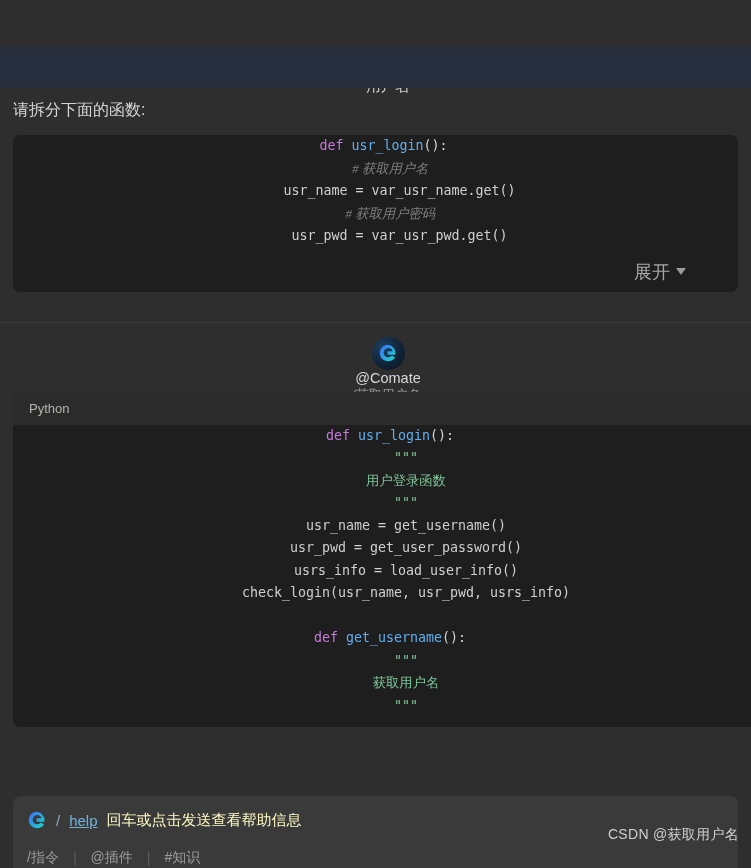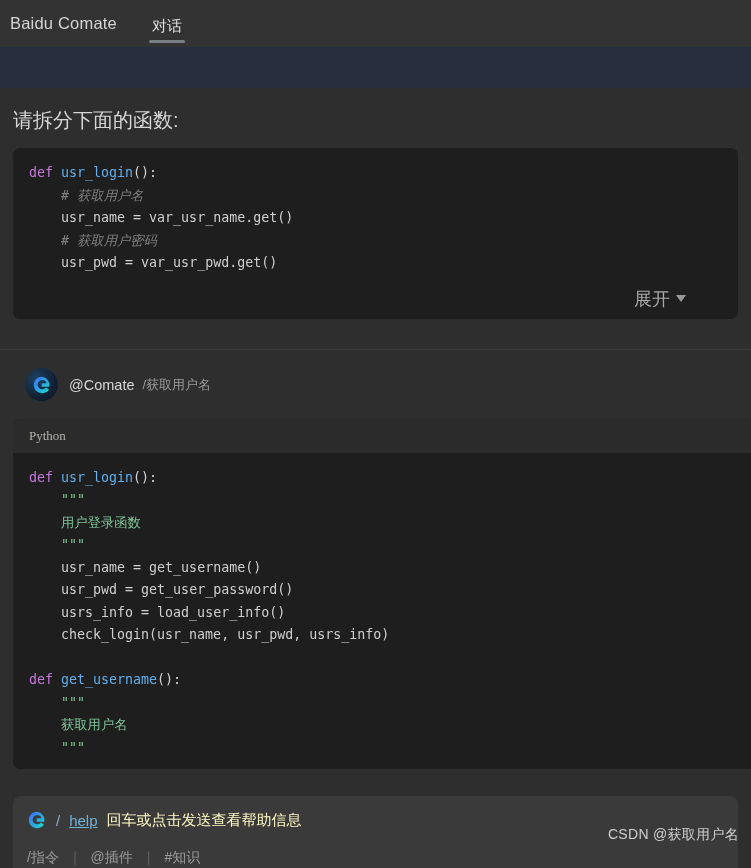--- a/index.html
+++ b/index.html
@@ -82,21 +82,22 @@
   
   .msg-user {
     position: relative;
     padding: 0 0 18px 0;
   }
   .msg-head {
     display: flex;
     align-items: center;
     height: 42px;
     padding-left: 25px;
-    gap: 11px;
+    gap: 0;
+    flex-direction: column;
   }
   .avatar-user {
     width: 30px; height: 30px;
     border-radius: 50%;
     background: #e9eef7;
     position: relative;
     overflow: hidden;
     flex: none;
   }
   .avatar-user::before {
@@ -113,63 +114,64 @@
     left: 3px; top: 20px;
     width: 24px; height: 18px;
     border-radius: 12px 12px 0 0;
     background: #9fb2d4;
   }
   .user-name {
     font-size: 14.5px;
     color: #d8d8d8;
   }
   .msg-text {
-    padding: 16px 14px 0 13px;
-    font-size: 20px;
+    padding: 9px 14px 0 13px;
+    font-size: 16px;
     color: #d6d6d6;
     line-height: 1.5;
   }
 
   
   .codeblock {
     margin: 13px 13px 0 13px;
     background: #1e1e1e;
     border-radius: 7px;
     overflow: hidden;
     position: relative;
   }
   .codeblock.flush-right {
     margin-right: 0;
     border-radius: 7px 0 0 7px;
   }
   .code-lang {
     background: #2b2b2b;
     color: #b4b4a8;
-    font-family: Liberation Serif, serif;
+    font-family: Liberation Sans, sans-serif;
     font-size: 13px;
     padding: 9px 0 9px 16px;
   }
   .code-body {
     font-family: "DejaVu Sans Mono", "Liberation Mono", monospace;
     font-size: 13.3px;
     line-height: 22.5px;
-    padding: 14px 0 10px 16px;
+    padding: 0 0 10px 16px;
     white-space: pre;
     color: #d4d4d4;
     overflow: hidden;
+    text-align: center;
   }
   .code-body .ln { display: block; min-height: 22.5px; }
 
   
   .t-kw   { color: #c678dd; }
   .t-fn   { color: #61afef; }
   .t-punc { color: #d4d4d4; }
   .t-var  { color: #cfcfcf; }
   .t-op   { color: #d4d4d4; }
-  .t-cmt  { color: #7f7f7f; font-style: italic; }
+  .t-cmt  { color: #7f7f7f; font-style: italic; font-family: Liberation Serif, serif; }
   .t-str  { color: #7ec699; }
 
   .expand-row {
     position: relative;
     height: 34px;
   }
   .expand-btn {
     position: absolute;
     right: 52px;
     top: 2px;
@@ -264,28 +266,20 @@
     letter-spacing: .3px;
     pointer-events: none;
     z-index: 9;
   }
 </style>
 </head>
 <body>
 
 <div id="app">
 
-  <div class="topbar">
-    <div class="brand">Baidu Comate</div>
-    <div class="tabs">
-      <div class="tab active">
-        <span>对话</span>
-      </div>
-    </div>
-  </div>
 
   <div class="conversation">
 
     <div class="msg-user">
       <div class="msg-head">
         <div class="avatar-user"></div>
         <div class="user-name">用户名</div>
       </div>
       <div class="msg-text">请拆分下面的函数:</div>
 

